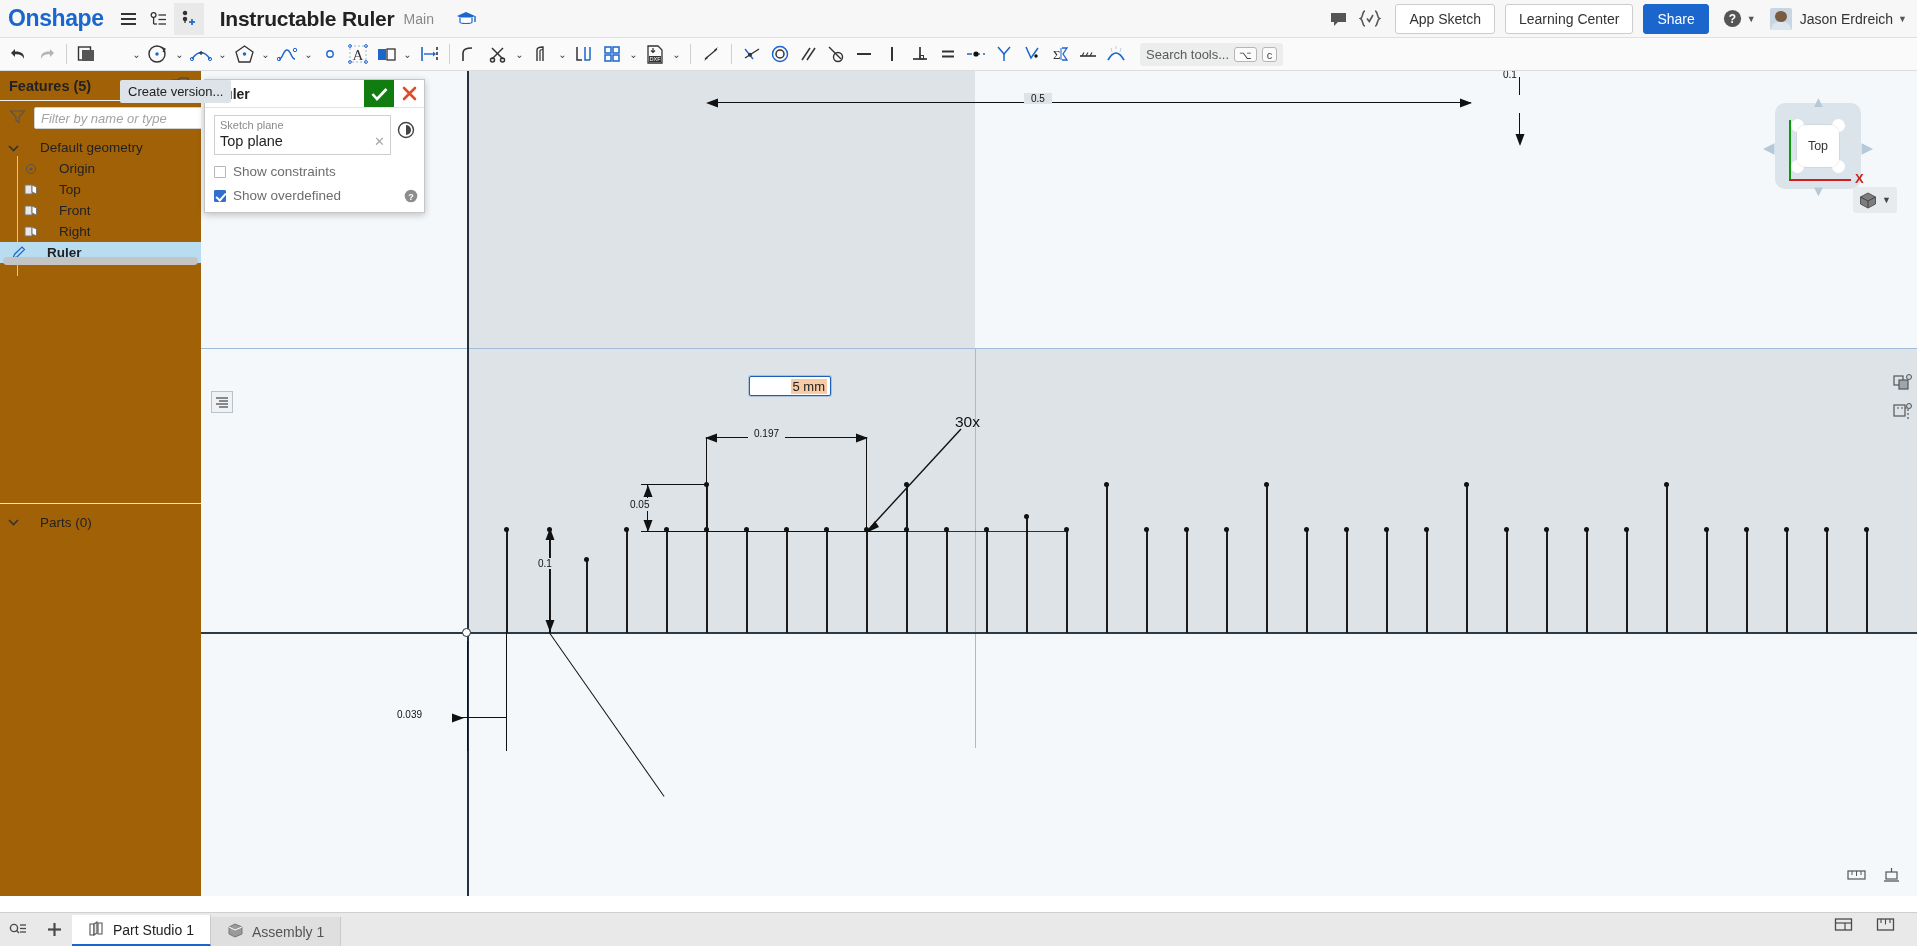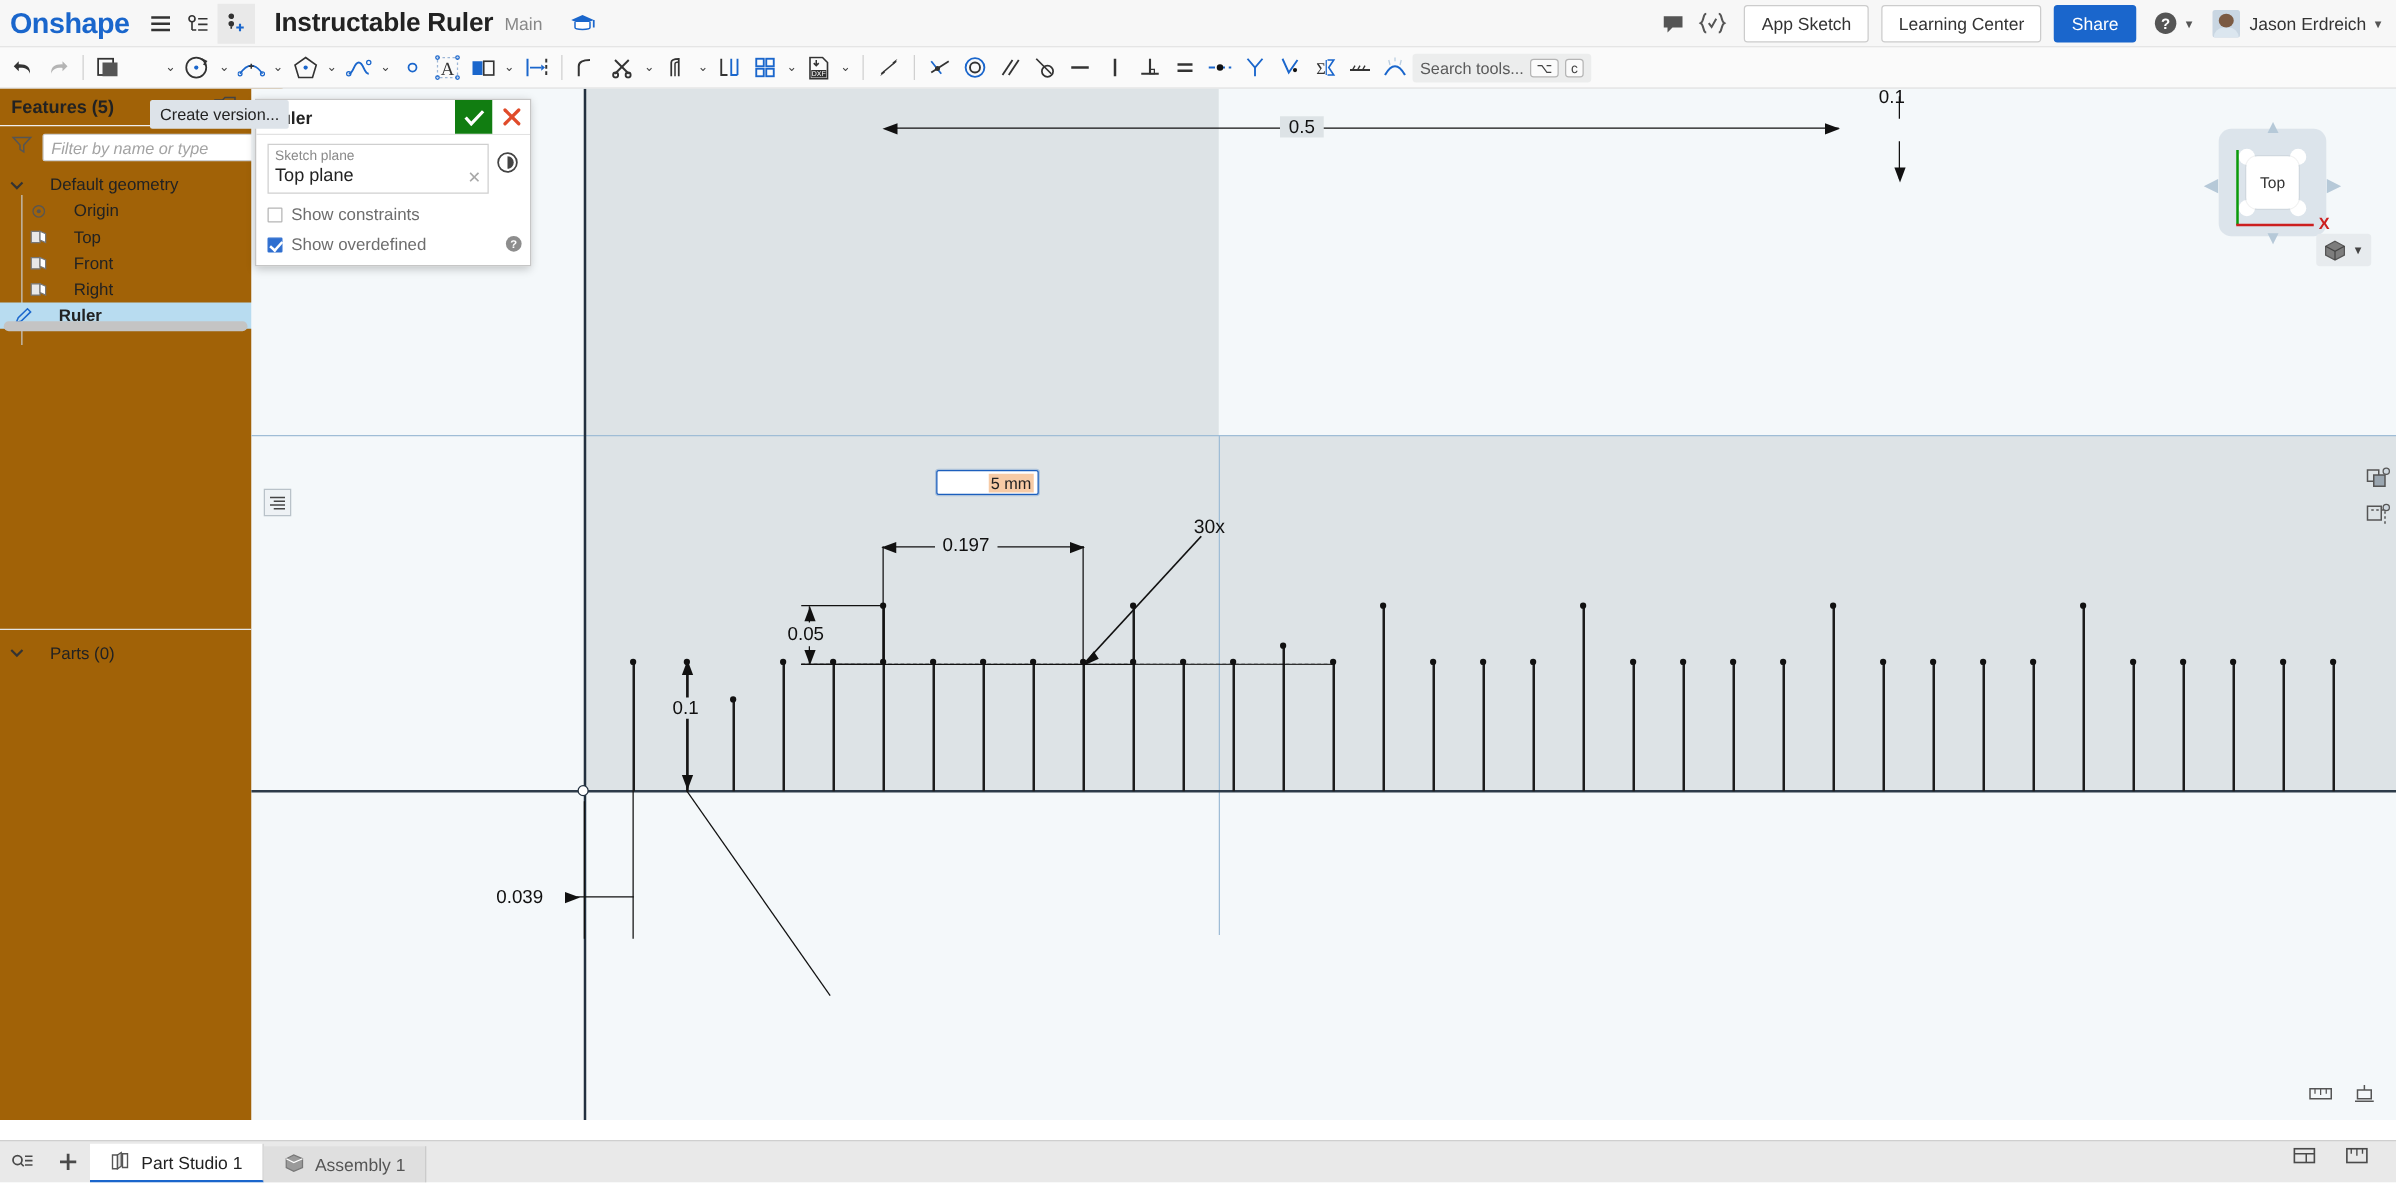--- a/index.html
+++ b/index.html
@@ -81,21 +81,21 @@
   }
   .tb-sep {
     width: 1px; height: 20px; background: #d0d0d0; margin: 0 6px; flex: none;
   }
   .tip {
     position: absolute; left: 120px; top: 42px; background: #dde3e9;
     color: #222; font-size: 13px; padding: 4px 8px; border-radius: 2px;
     white-space: nowrap; z-index: 40;
   }
   .search-tools {
-    background: #eceded; border-radius: 3px;
+    margin-left: 10px; background: #eceded; border-radius: 3px;
     height: 23px; display: flex; align-items: center; padding: 0 6px;
     font-size: 13px; color: #5a5a5a; cursor: pointer; flex: none;
   }
   .kbd {
     border: 1px solid #b5b5b5; border-radius: 3px; background: #fbfbfb;
     font-size: 11px; color: #444; padding: 0px 4px; margin-left: 5px;
     line-height: 14px; height: 15px;
   }
 
   
@@ -234,21 +234,21 @@
 
   
   .tick { position: absolute; width: 1.6px; background: #1c1c1c; }
   .tick-dot {
     position: absolute; width: 5px; height: 5px; border-radius: 50%;
     background: #111;
   }
 
   
   .dim-txt {
-    position: absolute; font-size: 15px; color: #111;
+    position: absolute; font-size: 10px; color: #111;
     font-family: "Liberation Sans", sans-serif; white-space: nowrap;
   }
   .dline { position: absolute; background: #111; }
 
   .val-box {
     position: absolute; left: 548px; top: 305px; width: 82px; height: 20px;
     background: #fff; border: 1.6px solid #1c5fbd; border-radius: 2px;
     display: flex; align-items: center; justify-content: flex-end;
     padding-right: 3px; box-shadow: 0 0 0 1px rgba(28,95,189,.25); text-align: right;
   }

